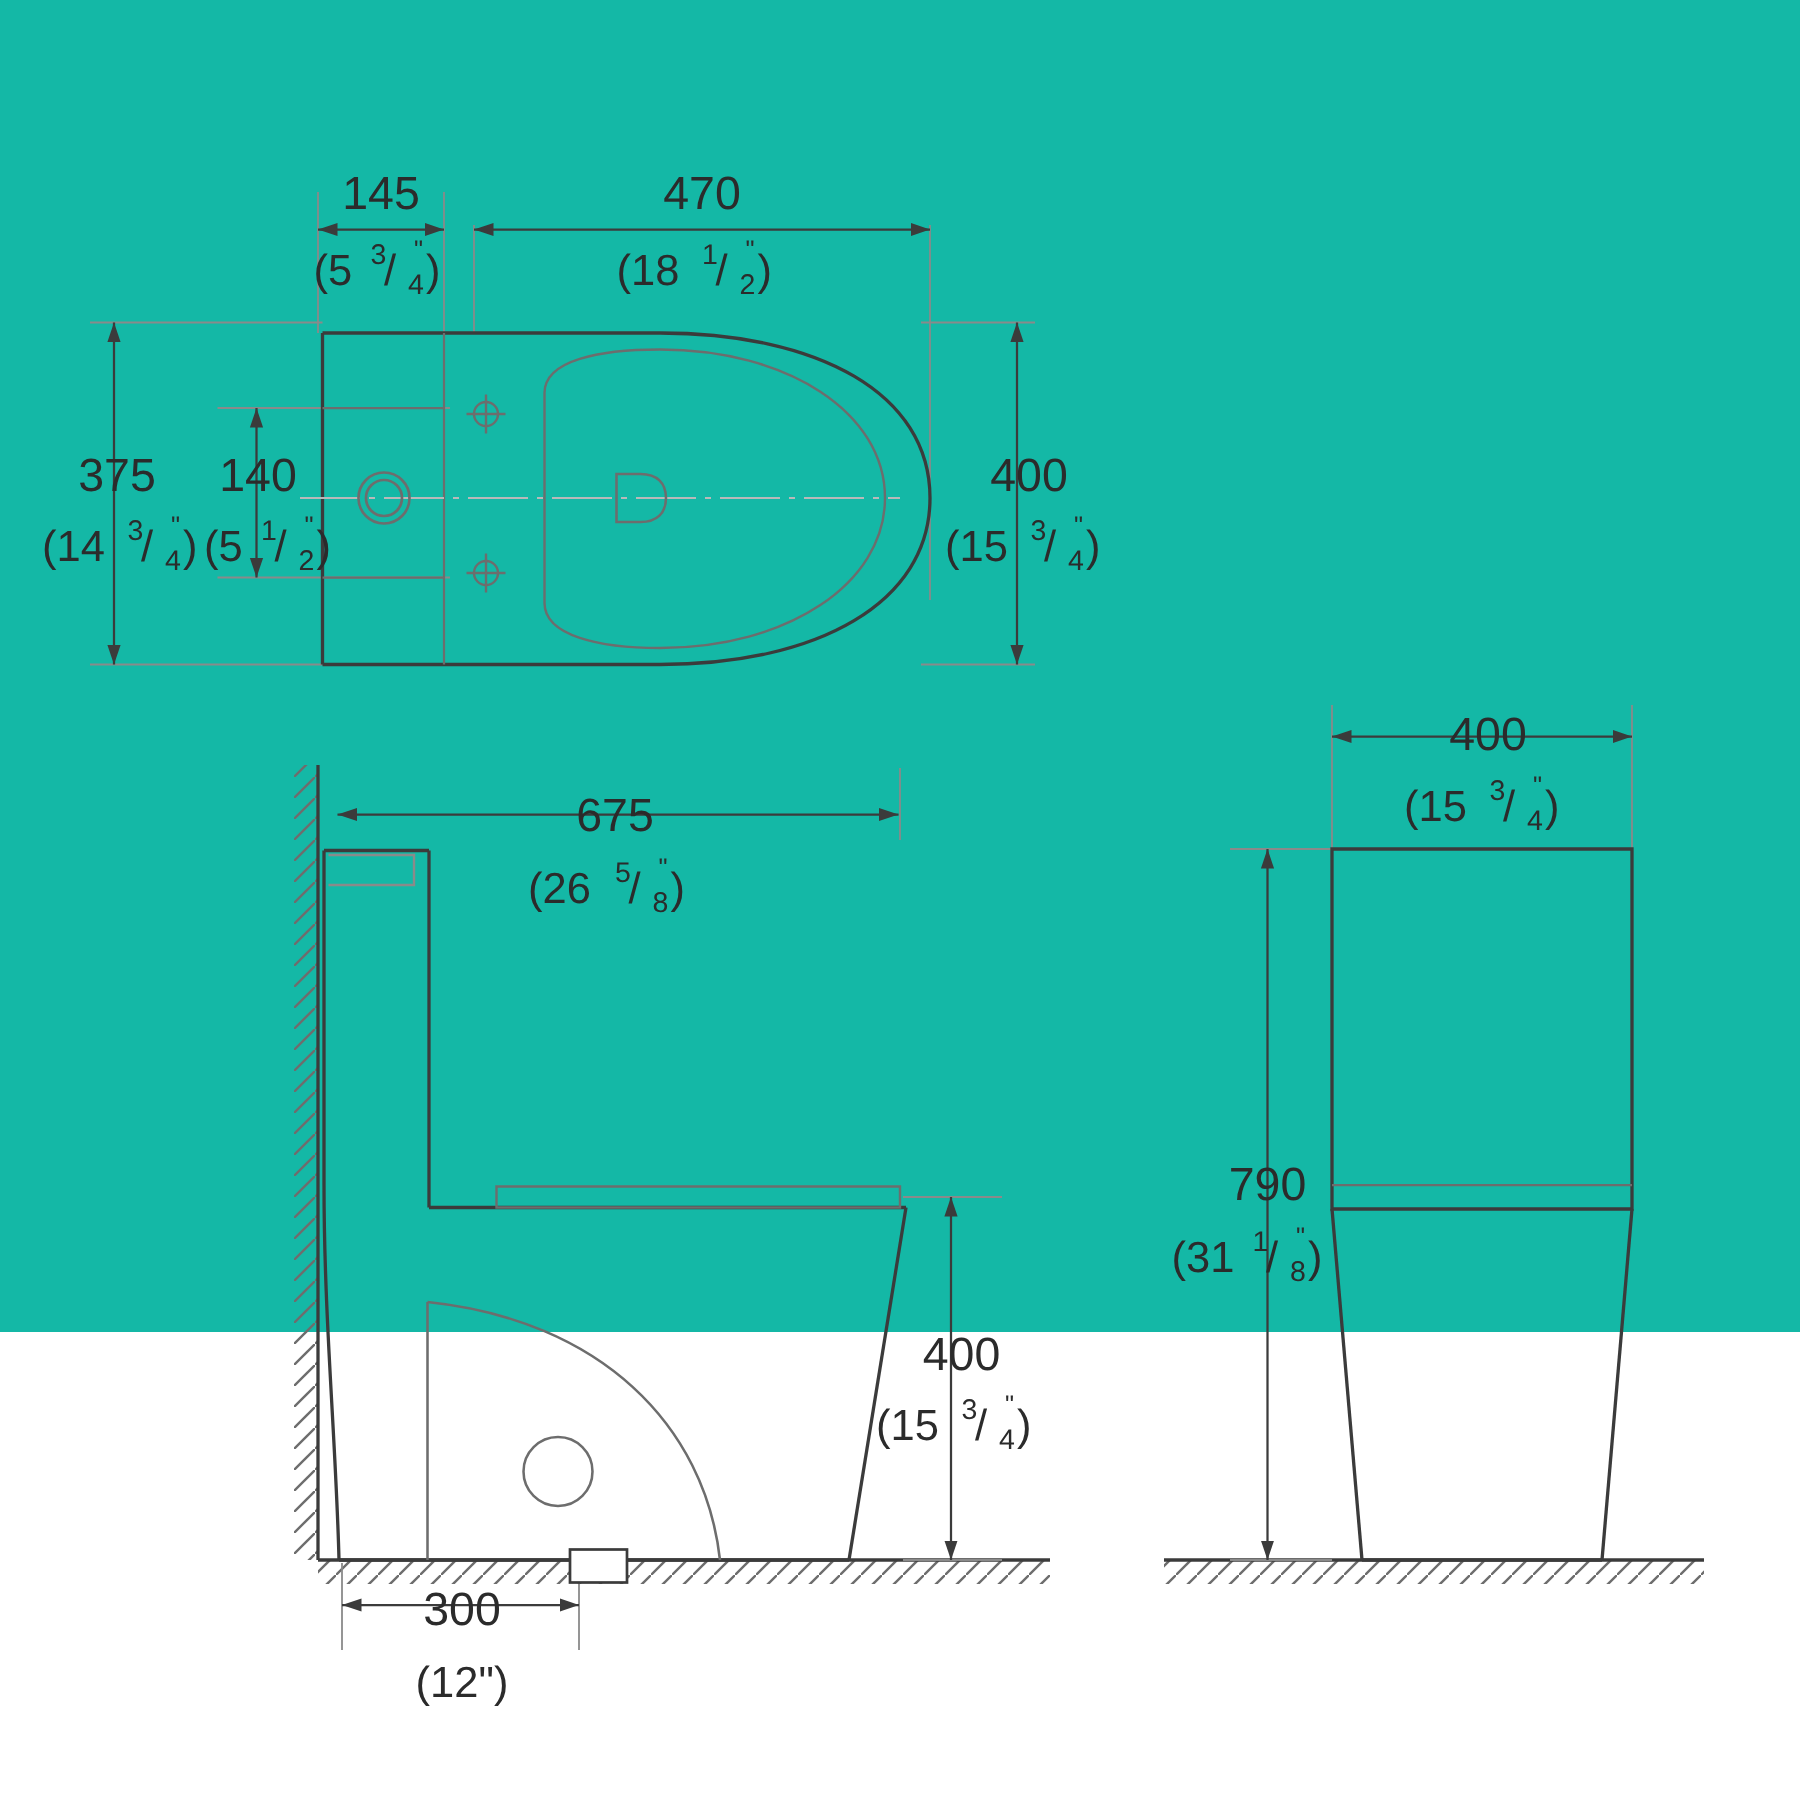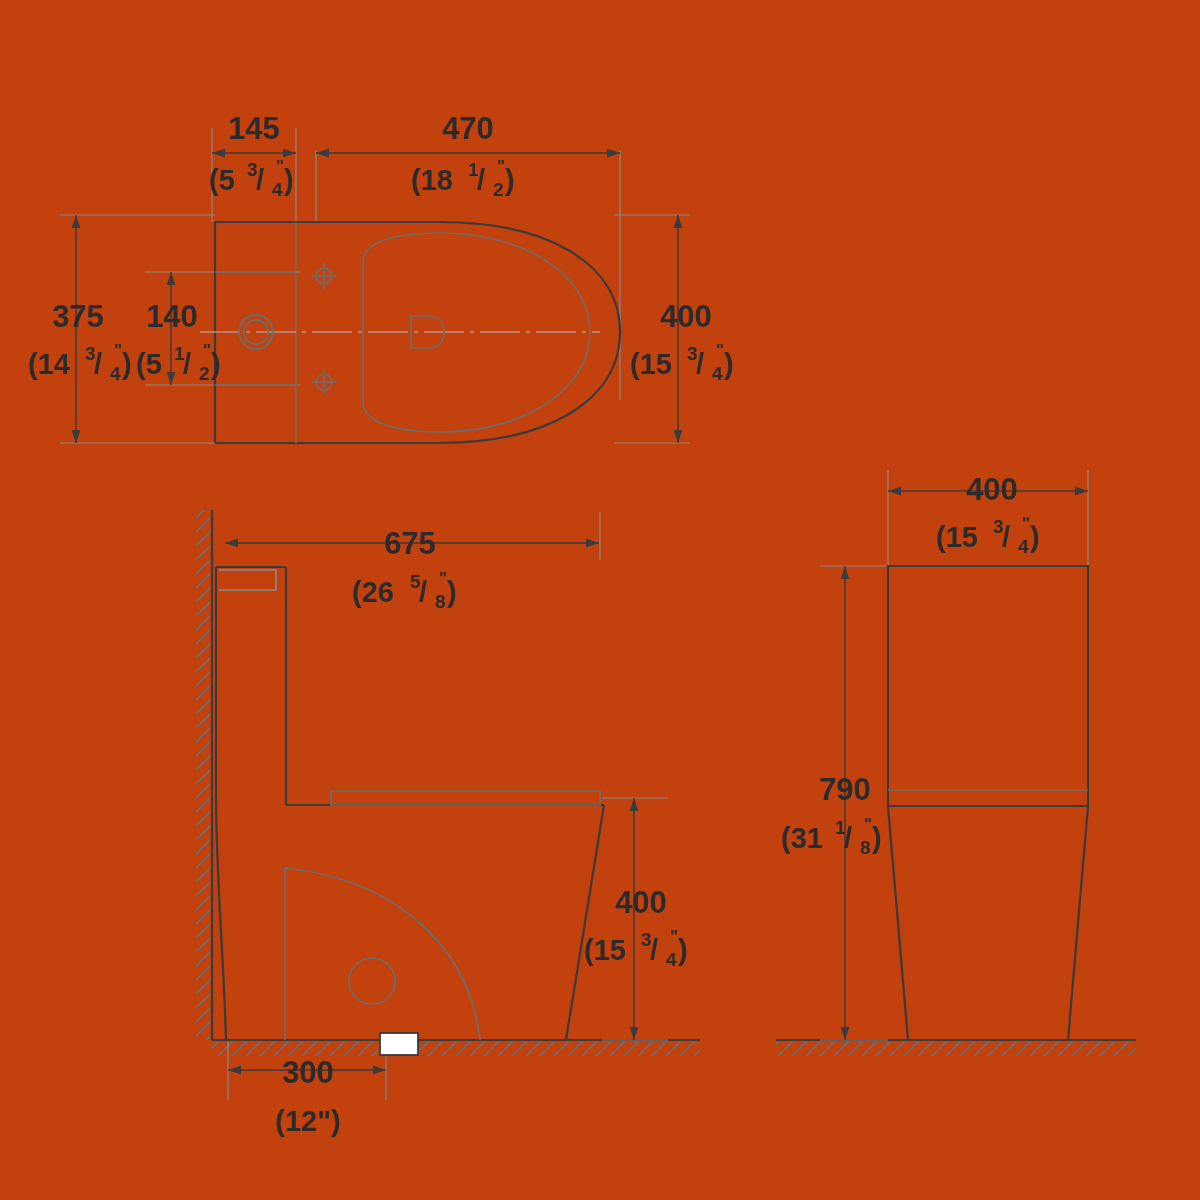--- a/index.html
+++ b/index.html
@@ -10,23 +10,22 @@
   }
   body {
     width: 1200px;
     height: 1200px;
     font-family: "Liberation Sans", sans-serif;
     overflow: hidden;
   }
   #sheet {
     position: relative;
     width: 1200px;
-    height: 1200px;
-    background: #c2410c;
-    font-weight: bold;
+    height: 888px;
+    background: #14b8a6;
   }
   svg.drawing {
     position: absolute;
     top: 0;
     left: 0;
     width: 1200px;
     height: 1200px;
     display: block;
   }
   .dim-text {

